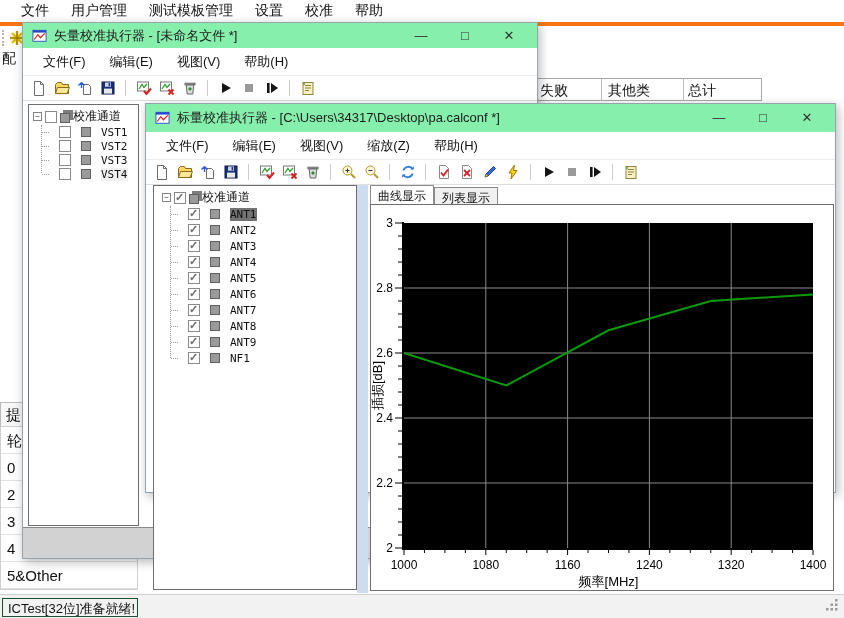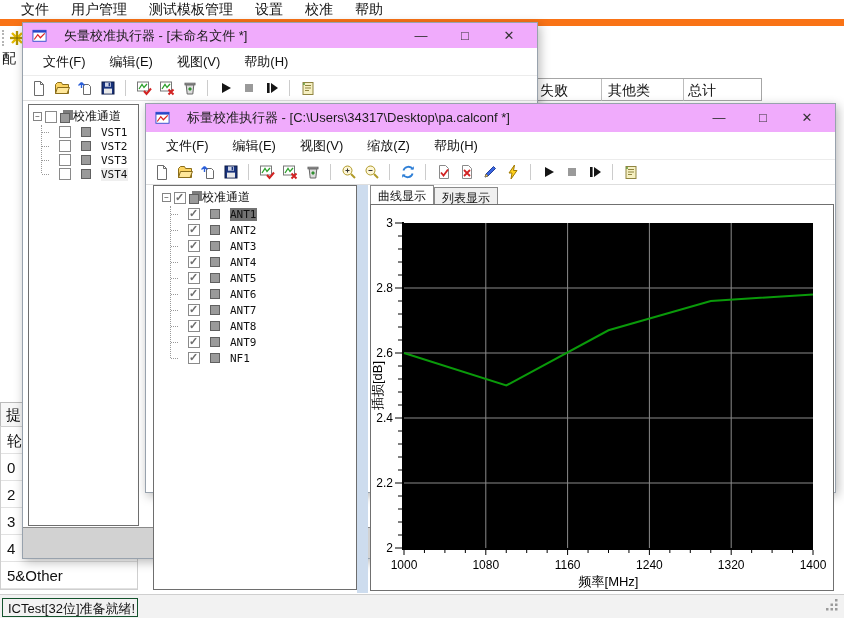--- a/index.html
+++ b/index.html
@@ -2,40 +2,40 @@
 <html><head>
 <meta charset="utf-8">
 <style>
   * { margin:0; padding:0; box-sizing:border-box; }
   html,body { width:844px; height:618px; }
   body { position:relative; font-family:"Liberation Sans",sans-serif; background:#fff; overflow:hidden; color:#111; }
   .abs { position:absolute; }
 
   
   .main-menubar { position:absolute; left:0; top:0; width:844px; height:26px; background:#fff;
-    border-bottom:7px solid #f97316; display:flex; align-items:center; padding-left:10px; }
+    border-bottom:4px solid #f97316; display:flex; align-items:center; padding-left:10px; }
   .main-menubar .menu-item { padding:0 11px; font-size:14px; }
   .gripdots { position:absolute; width:4px; border-left:2px dotted #b5b5b5; }
   .bg-header { position:absolute; left:420px; top:78px; width:342px; height:23px;
     border:1px solid #a6a6a6; background:#fff; font-size:14px;text-align:center; }
   .bg-header .vline { position:absolute; top:0; width:1px; height:22px; background:#bdbdbd; }
   .bg-header span { position:absolute; top:3px; }
   .left-table { position:absolute; left:0; top:402px; width:140px; font-size:15px; }
   .left-tab { width:24px; height:24px; border:1px solid #bbb; border-bottom:none; background:#f7f7f7; padding:3px 0 0 5px; }
   .lt-rows { border:1px solid #cfcfcf; border-right:1px solid #cfcfcf; width:138px; background:#fff; }
   .lt-rows div { height:27px; line-height:27px; padding-left:6px; border-bottom:1px solid #e2e2e2; background:#fff; }
   .statusbar { position:absolute; left:0; top:594px; width:844px; height:24px; background:#f2f2f2;
     border-top:1px solid #cfcfcf; font-size:13px; }
   .status-cell { position:absolute; left:2px; top:3px; width:136px; height:19px; border:1px solid #14532d;
     background:#f2f2f2; padding:1px 0 0 5px; white-space:nowrap; overflow:hidden; }
   .resize-grip { position:absolute; right:6px; bottom:4px; }
 
   
   .window { position:absolute; background:#fff; border:1px solid #98a2ad; box-shadow:2px 3px 10px rgba(0,0,0,.28); }
-  .titlebar { display:flex; align-items:center; padding:0 6px 0 8px; gap:16px; background:#f0abfc; }
+  .titlebar { display:flex; align-items:center; padding:0 6px 0 8px; gap:6px; background:#86efac; }
   .title-text { flex:1 1 auto; font-size:13px; color:#1c1c1c; white-space:nowrap; overflow:hidden; }
   .winbtns { display:flex; }
   .winbtn { width:44px; text-align:center; font-size:13px; color:#333; line-height:22px; }
   .menubar { display:flex; align-items:center; padding-left:8px; }
   .menubar .menu-item { padding:0 12px; font-size:13px; }
   .toolbar { display:flex; align-items:center; padding-left:7px; gap:6px; border-top:1px solid #ececec; border-bottom:1px solid #dedede; }
   .tb { width:17px; height:16px; display:inline-flex; align-items:center; justify-content:center; }
   .tbsep { width:1px; height:16px; background:#cccccc; margin:0 3px; }
 
   

